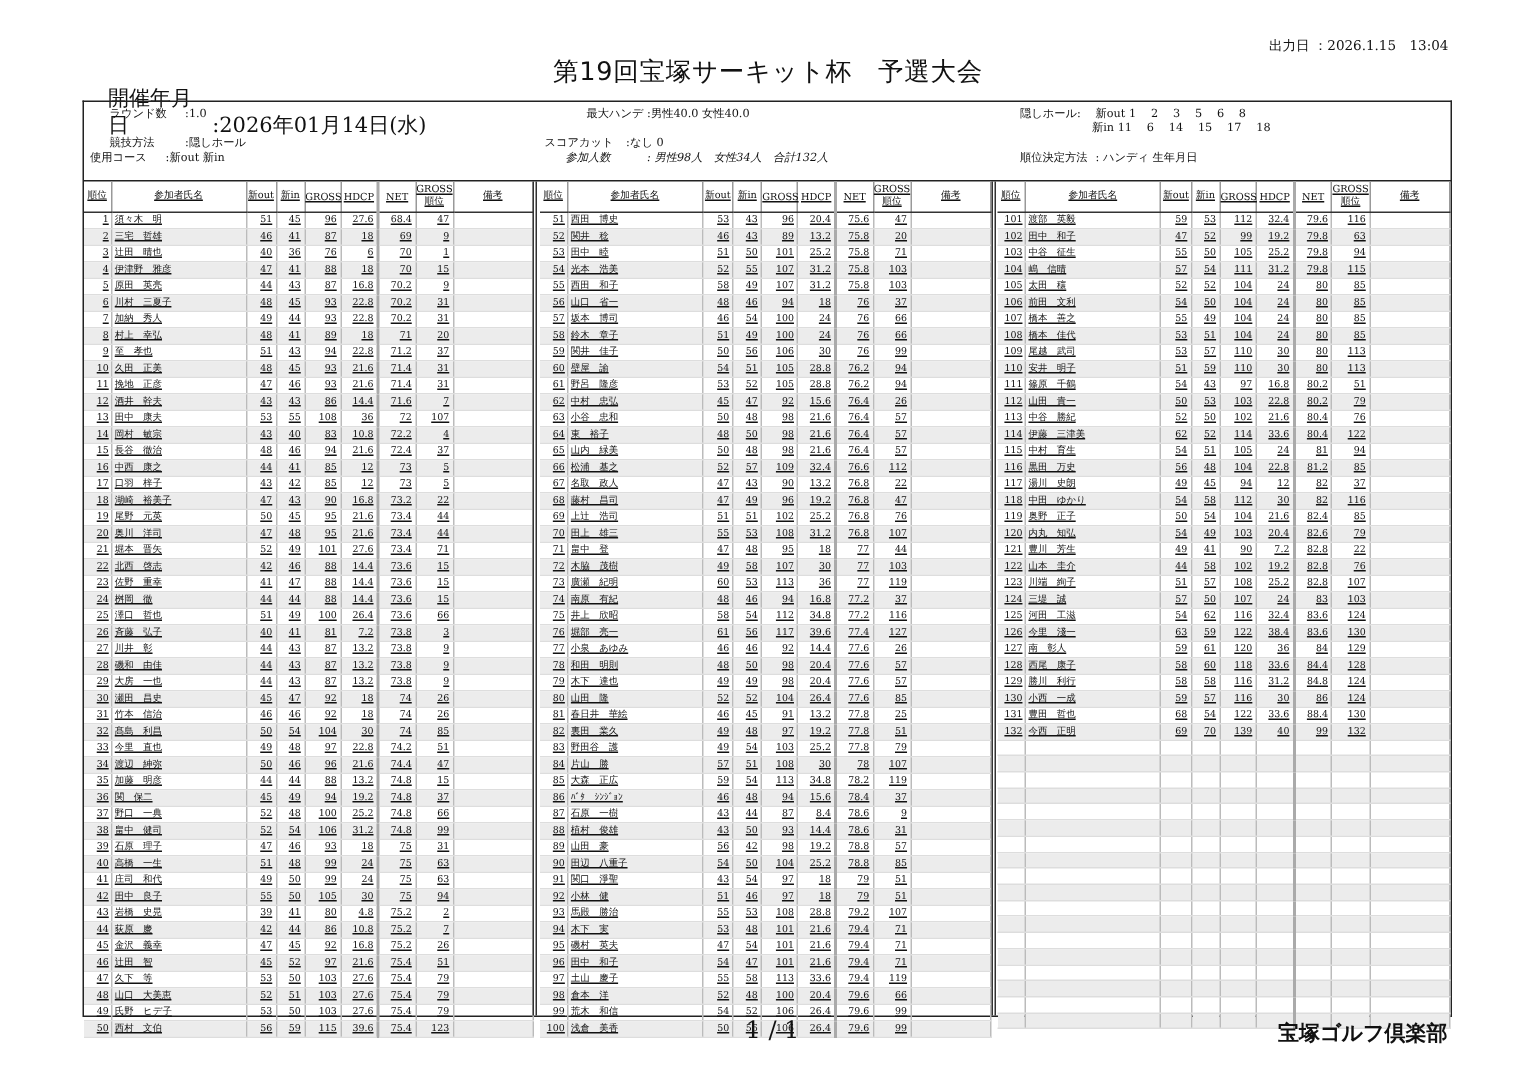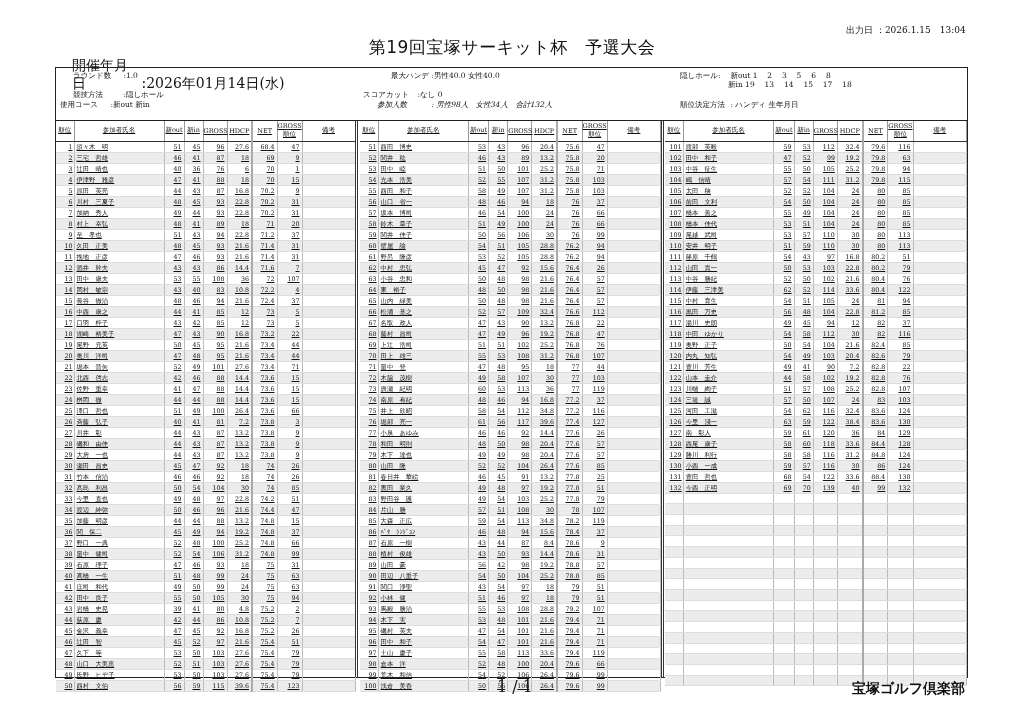--- a/index.html
+++ b/index.html
@@ -65,21 +65,21 @@
   </div>
   <div class="info-item" style="left:321px;top:32px;font-style:italic;">
     <span class="lbl" style="width:52px;">参加人数</span>
     <span>: 男性98人　女性34人　合計132人</span>
   </div>
   <div class="info-item" style="left:624px;top:3px;">
     <span class="lbl" style="width:48px;">隠しホール:</span>
     <span>新out 1　 2　 3　 5　 6　 8</span>
   </div>
   <div class="info-item" style="left:672px;top:12px;">
-    <span>新in 19　 13　 14　 15　 17　 18</span>
+    <span>新in 11　 6　 14　 15　 17　 18</span>
   </div>
   <div class="info-item" style="left:624px;top:32px;">
     <span class="lbl" style="width:48px;">順位決定方法</span>
     <span>: ハンディ 生年月日</span>
   </div>
 </div>
 
 <div class="panels">
   <div class="panel" id="panel0" style="left:0;width:299px;">
       <table>

